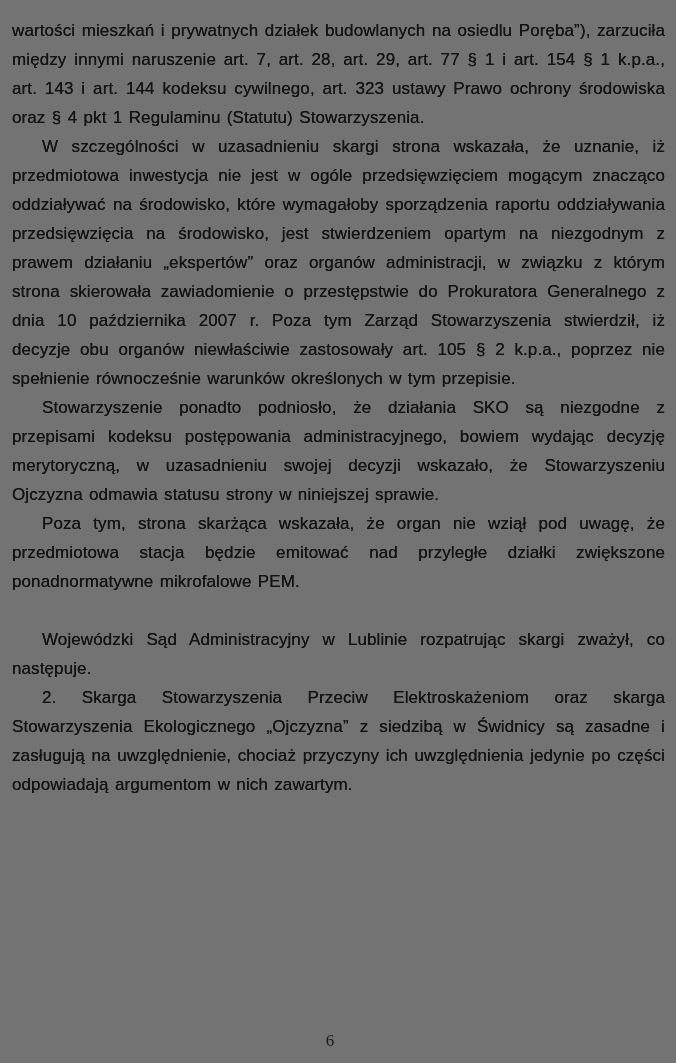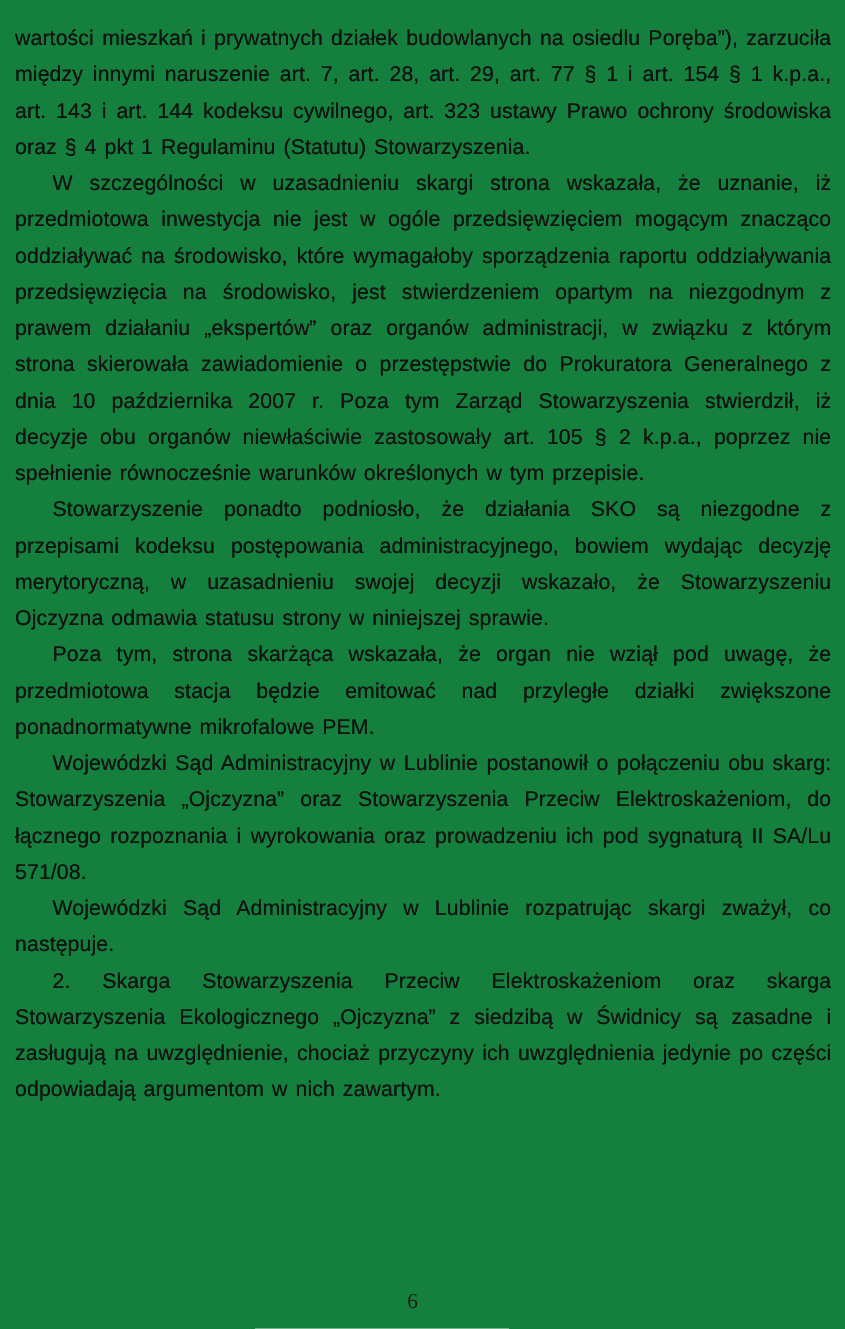--- a/index.html
+++ b/index.html
@@ -12,39 +12,40 @@
     height: 1063px;
     position: relative;
     overflow: hidden;
     font-family: "Liberation Sans", sans-serif;
   }
   .scan-page {
     position: absolute;
     inset: 0;
     box-sizing: border-box;
     padding: 16px 11px 15px 12px;
-    background: #15803d;
+    background: #737373;
     color: #141414;
   }
   .body-par {
     margin: 0;
     font-size: 17px;
     line-height: 29px;
     text-align: justify;
     text-justify: inter-word;
     letter-spacing: 0.1px;
     word-spacing: 1.5px;
     
     text-shadow: 0 0 0.5px rgba(0,0,0,0.85);
     hyphens: none;
   }
   .indent {
     text-indent: 30px;
   }
   .space-before {
+    margin-top: 29px;
   }
   .page-number {
     position: absolute;
     bottom: 12px;
     left: 0;
     width: 660px;
     text-align: center;
     font-family: "Liberation Serif", serif;
     font-size: 17px;
     color: #1a1a1a;
@@ -57,21 +58,20 @@
 
   <p class="body-par">wartości mieszkań i prywatnych działek budowlanych na osiedlu Poręba”), zarzuciła między innymi naruszenie art. 7, art. 28, art. 29, art. 77 § 1 i art. 154 § 1 k.p.a., art. 143 i art. 144 kodeksu cywilnego, art. 323 ustawy Prawo ochrony środowiska oraz § 4 pkt 1 Regulaminu (Statutu) Stowarzyszenia.</p>
 
   <p class="body-par indent">W szczególności w uzasadnieniu skargi strona wskazała, że uznanie, iż przedmiotowa inwestycja nie jest w ogóle przedsięwzięciem mogącym znacząco oddziaływać na środowisko, które wymagałoby sporządzenia raportu oddziaływania przedsięwzięcia na środowisko, jest stwierdzeniem opartym na niezgodnym z prawem działaniu „ekspertów” oraz organów administracji, w związku z którym strona skierowała zawiadomienie o przestępstwie do Prokuratora Generalnego z dnia 10 października 2007 r. Poza tym Zarząd Stowarzyszenia stwierdził, iż decyzje obu organów niewłaściwie zastosowały art. 105 § 2 k.p.a., poprzez nie spełnienie równocześnie warunków określonych w tym przepisie.</p>
 
   <p class="body-par indent">Stowarzyszenie ponadto podniosło, że działania SKO są niezgodne z przepisami kodeksu postępowania administracyjnego, bowiem wydając decyzję merytoryczną, w uzasadnieniu swojej decyzji wskazało, że Stowarzyszeniu Ojczyzna odmawia statusu strony w niniejszej sprawie.</p>
 
   <p class="body-par indent">Poza tym, strona skarżąca wskazała, że organ nie wziął pod uwagę, że przedmiotowa stacja będzie emitować nad przyległe działki zwiększone ponadnormatywne mikrofalowe PEM.</p>
 
 
-  <p class="body-par indent">Wojewódzki Sąd Administracyjny w Lublinie postanowił o połączeniu obu skarg: Stowarzyszenia „Ojczyzna” oraz Stowarzyszenia Przeciw Elektroskażeniom, do łącznego rozpoznania i wyrokowania oraz prowadzeniu ich pod sygnaturą II SA/Lu 571/08.</p>
 
   <p class="body-par indent space-before">Wojewódzki Sąd Administracyjny w Lublinie rozpatrując skargi zważył, co następuje.</p>
 
   <p class="body-par indent">2. Skarga Stowarzyszenia Przeciw Elektroskażeniom oraz skarga Stowarzyszenia Ekologicznego „Ojczyzna” z siedzibą w Świdnicy są zasadne i zasługują na uwzględnienie, chociaż przyczyny ich uwzględnienia jedynie po części odpowiadają argumentom w nich zawartym.</p>
 
   <div class="page-number">6</div>
 
 </div>
 
 </body></html>

